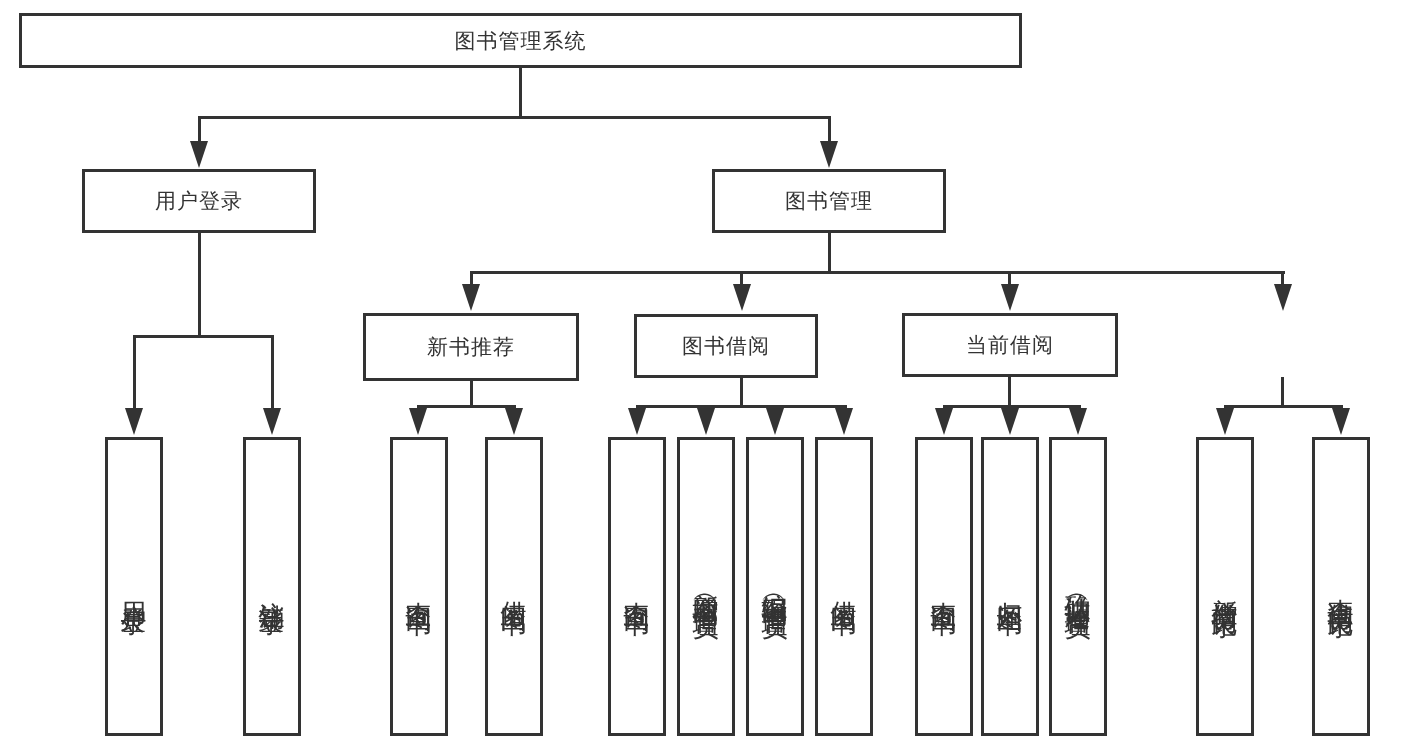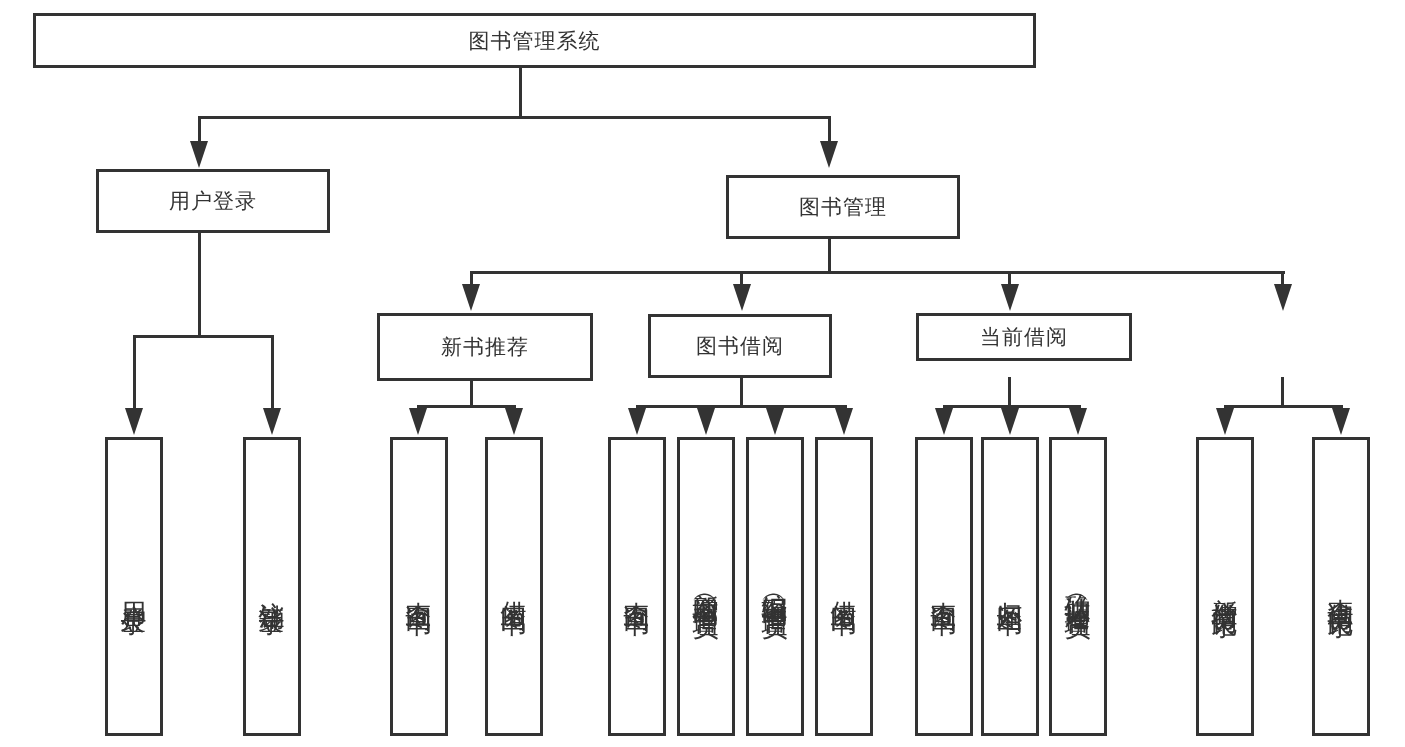--- a/index.html
+++ b/index.html
@@ -14,21 +14,20 @@
   .hbox{
     position:absolute;
     box-sizing:border-box;
     border:3px solid #333333;
     background:#ffffff;
     display:flex;align-items:center;justify-content:center;
     color:#333333;
     font-size:21px;
     letter-spacing:1px;
     z-index:2;
-    margin-left:14px;
   }
   
   .vbox{
     position:absolute;
     box-sizing:border-box;
     border:3px solid #333333;
     background:#ffffff;
     top:437px;height:299px;width:58px;
     display:flex;align-items:center;justify-content:center;
     z-index:2;
@@ -75,21 +74,21 @@
   <div class="vl" style="left:519px;top:68px;height:51px"></div>
   <div class="hl" style="left:198px;top:116px;width:633px"></div>
   <div class="vl" style="left:198px;top:119px;height:26px"></div>
   <div class="ah" style="left:190px;top:141px"></div>
   <div class="vl" style="left:828px;top:119px;height:26px"></div>
   <div class="ah" style="left:820px;top:141px"></div>
 
   <div class="hbox" style="left:82px;top:169px;width:234px;height:64px">
     <span>用户登录</span>
   </div>
-  <div class="hbox" style="left:712px;top:175px;width:234px;height:64px">
+  <div class="hbox" style="left:712px;top:169px;width:234px;height:64px">
     <span>图书管理</span>
   </div>
 
   <div class="vl" style="left:198px;top:233px;height:105px"></div>
   <div class="hl" style="left:133px;top:335px;width:141px"></div>
   <div class="vl" style="left:133px;top:338px;height:72px"></div>
   <div class="ah" style="left:125px;top:408px"></div>
   <div class="vl" style="left:271px;top:338px;height:72px"></div>
   <div class="ah" style="left:263px;top:408px"></div>
 
@@ -103,21 +102,21 @@
   <div class="ah" style="left:1001px;top:284px"></div>
   <div class="vl" style="left:1281px;top:274px;height:12px"></div>
   <div class="ah" style="left:1274px;top:284px"></div>
 
   <div class="hbox" style="left:363px;top:313px;width:216px;height:68px">
     <span>新书推荐</span>
   </div>
   <div class="hbox" style="left:634px;top:314px;width:184px;height:64px">
     <span>图书借阅</span>
   </div>
-  <div class="hbox" style="left:902px;top:313px;width:216px;height:48px">
+  <div class="hbox" style="left:902px;top:313px;width:216px;height:64px">
     <span>当前借阅</span>
   </div>
 
   <div class="vl" style="left:470px;top:377px;height:31px"></div>
   <div class="hl" style="left:417px;top:405px;width:99px"></div>
   <div class="ah" style="left:409px;top:408px"></div>
   <div class="ah" style="left:505px;top:408px"></div>
 
   <div class="vl" style="left:740px;top:377px;height:31px"></div>
   <div class="hl" style="left:636px;top:405px;width:211px"></div>

